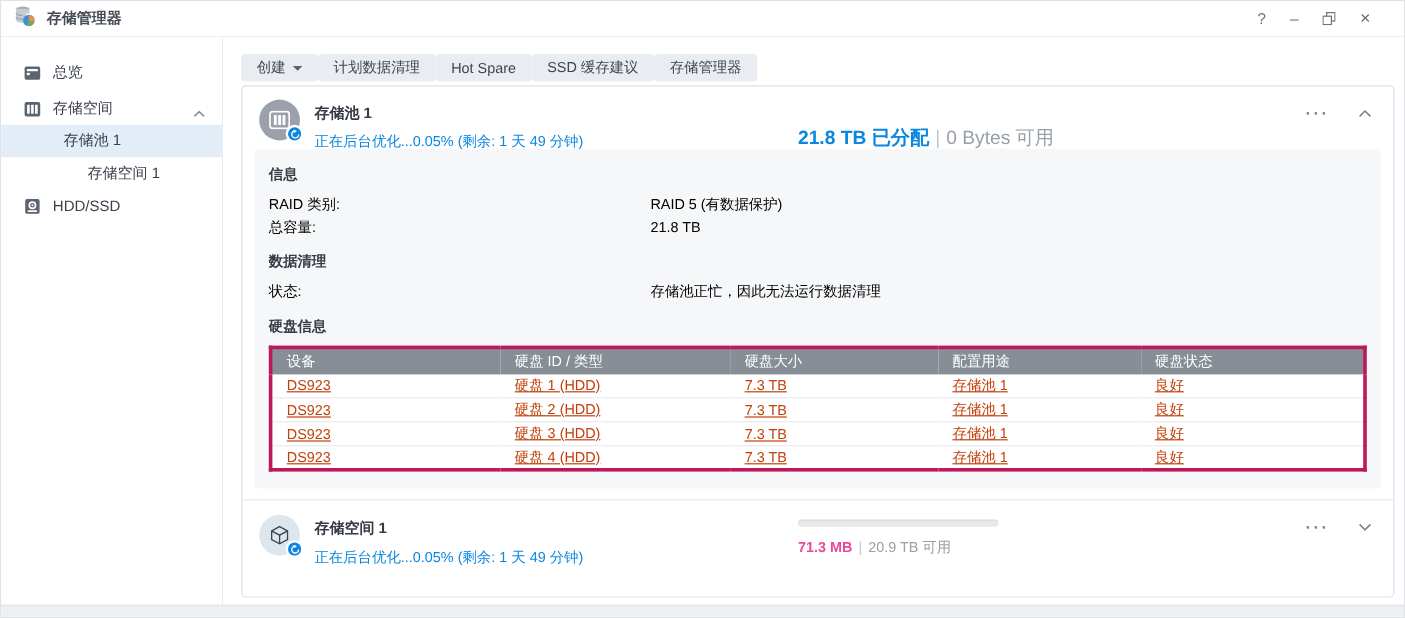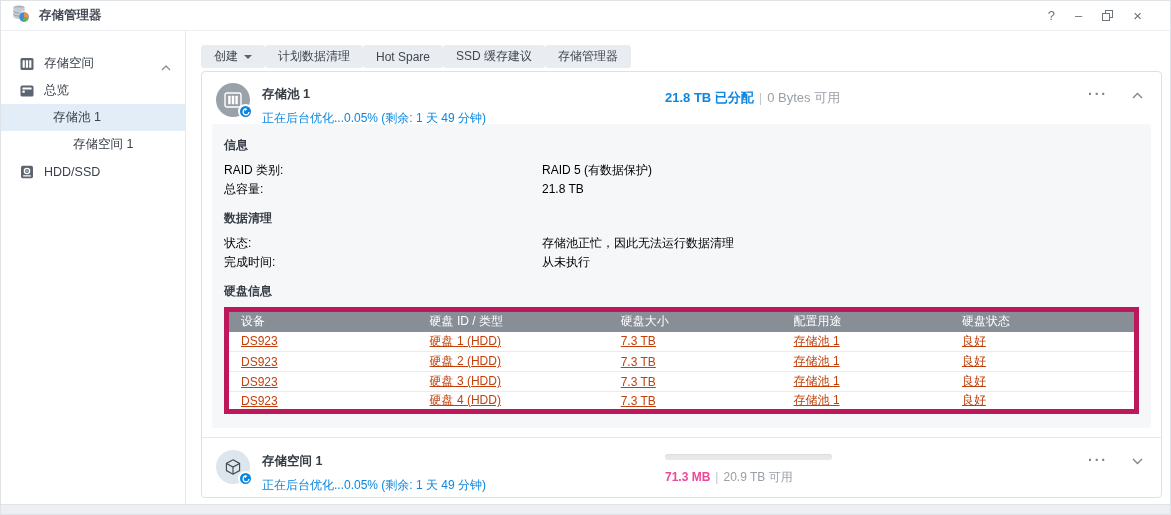--- a/index.html
+++ b/index.html
@@ -48,35 +48,35 @@
 
   .entry-header { position:relative; display:flex; padding:11px 14px 0 14px; height:52px; }
   .big-icon { width:34px; height:34px; border-radius:50%; position:relative; margin-right:12px; flex:none;
     display:flex; align-items:center; justify-content:center; }
   .pool-circle { background:#9aa1a9; }
   .vol-circle { background:#dde5ed; }
   .sync-badge { position:absolute; right:-3px; bottom:-2px; width:15px; height:15px; border-radius:50%;
     background:#0a86e0; border:2px solid #fff; display:flex; align-items:center; justify-content:center; }
   .entry-title { font-size:12.5px; font-weight:bold; color:#363c45; padding-top:3px; }
   .entry-status { font-size:12px; color:#0b87e0; margin-top:7px; cursor:pointer; }
-  .capacity { position:absolute; left:463px; top:17px; font-size:13px; color:#9aa0a8; white-space:nowrap; }
+  .capacity { position:absolute; left:463px; top:33px; font-size:16px; color:#9aa0a8; white-space:nowrap; }
   .capacity .used { color:#0b87e0; font-weight:bold; }
   .capacity .sep { margin:0 5px; color:#c0c5cb; }
   .entry-controls { position:absolute; right:18px; top:13px; display:flex; align-items:center; gap:24px; }
   .more-dots { color:#7b828a; font-size:14px; letter-spacing:2px; font-weight:bold; cursor:pointer; line-height:10px; }
 
   
   .panel { margin:0 10px; background:#f6f7f9; border-radius:3px; padding:13px 12px 14px 12px; }
   .section { margin-bottom:11px; }
   .section-title { font-size:12px; font-weight:bold; color:#363c45; margin-bottom:7px; }
   .kv { display:flex; font-size:12px; color:#000000; line-height:19px; }
   .kv .k { width:318px; flex:none; }
 
   table.disk-table { width:100%; border-collapse:collapse; background:#fff; font-size:12px;
-    border:5px solid #be185d; margin-top:2px; }
+    border:3px solid #be185d; margin-top:2px; }
   .disk-table th { background:#878e96; color:#fff; font-weight:normal; text-align:left;
     height:22px; padding:0 0 0 12px; }
   .disk-table td { height:20px; padding:0 0 0 12px; color:#c2410c; border-bottom:1px solid #e9ebee;text-decoration:underline; }
   .disk-table tr:last-child td { border-bottom:none; }
   .col1{width:21%;} .col2{width:21%;} .col3{width:19%;} .col4{width:18.5%;}
   .status-good { color:#4fa54f; }
 
   .divider { border-top:1px solid #e6e9ec; margin:9px 0 0 0; }
 
   
@@ -116,48 +116,48 @@
         <rect x="0.5" y="3.5" width="7" height="7" fill="#fff" stroke="#6d737b"></rect>
       </svg>
     </div>
     <span style="font-size:15px;">×</span>
   </div>
 </div>
 
 <div class="layout">
 
   <div class="sidebar">
+    <div class="side-item">
+      <span class="sicon">
+        <svg width="16" height="16" viewBox="0 0 16 16">
+          <rect x="1.5" y="2.5" width="13" height="11" rx="1.6" fill="#5b6470"></rect>
+          <rect x="3.4" y="4.4" width="9.2" height="2" rx="0.5" fill="#fff"></rect>
+          <rect x="3.4" y="7.6" width="2.4" height="2.2" rx="0.4" fill="#fff"></rect>
+        </svg>
+      </span>
+      <span>总览</span>
+    </div>
+
     <div class="side-item" style="margin-top:3px;">
       <span class="sicon">
         <svg width="16" height="16" viewBox="0 0 16 16">
           <rect x="1.5" y="2" width="13" height="12" rx="1.6" fill="#5b6470"></rect>
           <rect x="3.6" y="4.2" width="2.2" height="7.6" rx="0.4" fill="#fff"></rect>
           <rect x="6.9" y="4.2" width="2.2" height="7.6" rx="0.4" fill="#fff"></rect>
           <rect x="10.2" y="4.2" width="2.2" height="7.6" rx="0.4" fill="#fff"></rect>
         </svg>
       </span>
       <span>存储空间</span>
       <span class="side-chevron">
         <svg width="10" height="6" viewBox="0 0 10 6">
             <path d="M1 5 L5 1 L9 5" stroke="#8a9097" stroke-width="1.3" fill="none"></path>
           </svg>
       </span>
     </div>
 
-    <div class="side-item">
-      <span class="sicon">
-        <svg width="16" height="16" viewBox="0 0 16 16">
-          <rect x="1.5" y="2.5" width="13" height="11" rx="1.6" fill="#5b6470"></rect>
-          <rect x="3.4" y="4.4" width="9.2" height="2" rx="0.5" fill="#fff"></rect>
-          <rect x="3.4" y="7.6" width="2.4" height="2.2" rx="0.4" fill="#fff"></rect>
-        </svg>
-      </span>
-      <span>总览</span>
-    </div>
-
     <div class="side-item lvl2 selected">
       <span>存储池 1</span>
     </div>
 
     <div class="side-item lvl3">
       <span>存储空间 1</span>
     </div>
 
     <div class="side-item">
       <span class="sicon">
@@ -230,24 +230,20 @@
               <span>21.8 TB</span>
             </div>
         </div>
 
         <div class="section">
           <div class="section-title">数据清理</div>
           <div class="kv">
               <span class="k">状态:</span>
               <span>存储池正忙，因此无法运行数据清理</span>
             </div>
-          <div class="kv">
-              <span class="k">完成时间:</span>
-              <span>从未执行</span>
-            </div>
         </div>
 
         <div class="section" style="margin-bottom:0;">
           <div class="section-title">硬盘信息</div>
           <table class="disk-table">
             <thead>
               <tr>
                 <th class="col1">设备</th>
                 <th class="col2">硬盘 ID / 类型</th>
                 <th class="col3">硬盘大小</th>

